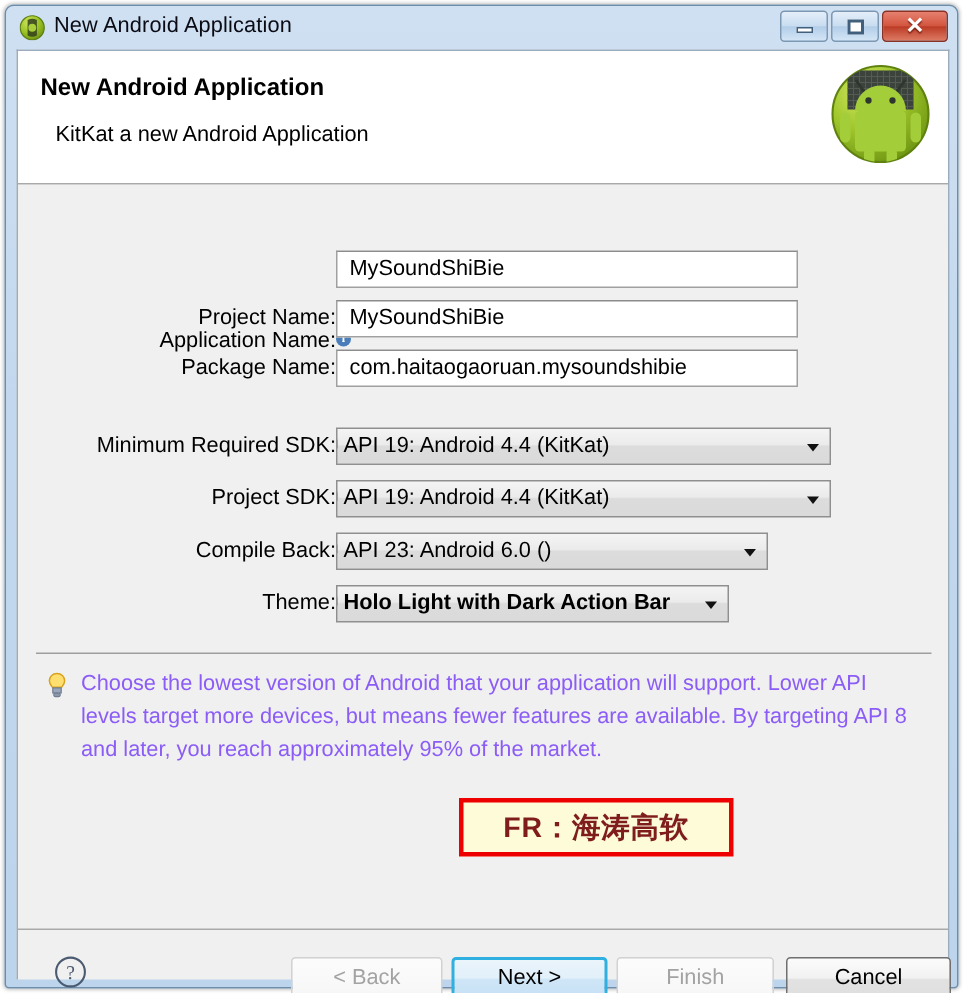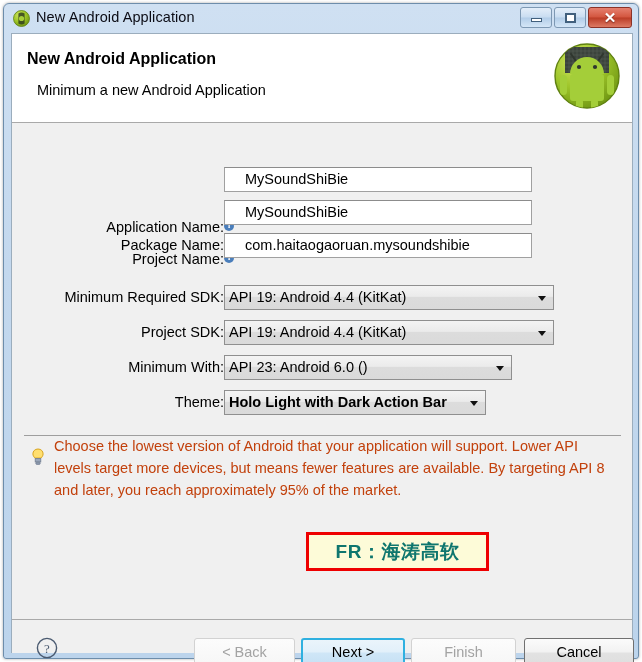--- a/index.html
+++ b/index.html
@@ -170,21 +170,21 @@
   .text-input {
     position: absolute;
     box-sizing: border-box;
     height: 25px;
     background: #ffffff;
     border: 1px solid #a0a0a0;
     border-top-color: #8c8c8c;
     font-size: 14.5px;
     color: #000000;
     line-height: 23px;
-    padding: 0 20px;
+    padding: 0 8px;
     white-space: nowrap;
     overflow: hidden;
     cursor: text;
   }
 
   .combo {
     position: absolute;
     box-sizing: border-box;
     height: 25px;
     background: linear-gradient(to bottom, #f4f4f4 0%, #ebebeb 45%, #dcdcdc 50%, #dadada 100%);
@@ -216,43 +216,43 @@
   }
 
   
   #hint-bulb {
     position: absolute;
     left: 19px; top: 414px;
     width: 14px; height: 18px;
   }
   #hint-text {
     position: absolute;
-    left: 42px; top: 401px;
+    left: 42px; top: 411px;
     width: 552px;
     font-size: 14.5px;
-    color: #c2410c;
+    color: #8b5cf6;
     line-height: 22px;
   }
 
   
   #watermark {
     position: absolute;
     left: 294px;
     top: 498px;
     width: 183px;
     height: 39px;
     box-sizing: border-box;
     background: #fdfbd8;
     border: 3px solid #ee0000;
     display: flex;
     align-items: center;
     justify-content: center;
     font-size: 19px;
     font-weight: bold;
-    color: #0f766e;
+    color: #7f1d1d;
     letter-spacing: 0.5px;
   }
 
   
   #buttonbar-sep {
     position: absolute;
     left: 0; top: 585px;
     width: 100%; height: 1px;
     background: #a9a9a9;
   }
@@ -330,21 +330,21 @@
       <span class="glyph">
           <span class="close-x">✕</span>
         </span>
     </div>
   </div>
 
   <div id="client">
 
     <div id="header">
       <div id="header-title">New Android Application</div>
-      <div id="header-subtitle">Minimum a new Android Application</div>
+      <div id="header-subtitle">KitKat a new Android Application</div>
 
       <svg id="header-robot" viewBox="0 0 70 70">
         <defs>
           <radialGradient id="rbG" cx="34%" cy="26%" r="80%">
             <stop offset="0%" stop-color="#d4e866"></stop>
             <stop offset="52%" stop-color="#9fc62b"></stop>
             <stop offset="100%" stop-color="#6e9512"></stop>
           </radialGradient>
           <clipPath id="rbClip">
               <circle cx="35" cy="35" r="32"></circle>
@@ -385,21 +385,21 @@
         </g>
       </svg>
     </div>
 
     <div class="field-row" style="top:133px; width:212px;margin-top:48px;">
       <span class="field-label">Application Name:</span>
       <span class="info-icon" style="right:-10px;">i</span>
     </div>
     <div class="text-input" style="left:212px; top:133px; width:308px;">MySoundShiBie</div>
 
-    <div class="field-row" style="top:166px; width:212px;margin-top:47px;">
+    <div class="field-row" style="top:166px; width:212px;">
       <span class="field-label">Project Name:</span>
       <span class="info-icon" style="right:-10px;">i</span>
     </div>
     <div class="text-input" style="left:212px; top:166px; width:308px;">MySoundShiBie</div>
 
     <div class="field-row" style="top:199px; width:212px;">
       <span class="field-label">Package Name:</span>
       <span class="info-icon" style="right:-10px;">i</span>
     </div>
     <div class="text-input" style="left:212px; top:199px; width:308px;">com.haitaogaoruan.mysoundshibie</div>
@@ -416,21 +416,21 @@
     <div class="field-row" style="top:286px; width:212px;">
       <span class="field-label">Project SDK:</span>
       <span class="info-icon" style="right:-10px;">i</span>
     </div>
     <div class="combo" style="left:212px; top:286px; width:330px;">
       <span>API 19: Android 4.4 (KitKat)</span>
       <span class="combo-arrow"></span>
     </div>
 
     <div class="field-row" style="top:321px; width:212px;">
-      <span class="field-label">Minimum With:</span>
+      <span class="field-label">Compile Back:</span>
       <span class="info-icon" style="right:-10px;">i</span>
     </div>
     <div class="combo" style="left:212px; top:321px; width:288px;">
       <span>API 23: Android 6.0 ()</span>
       <span class="combo-arrow"></span>
     </div>
 
     <div class="field-row" style="top:356px; width:212px;">
       <span class="field-label">Theme:</span>
       <span class="info-icon" style="right:-10px;">i</span>

